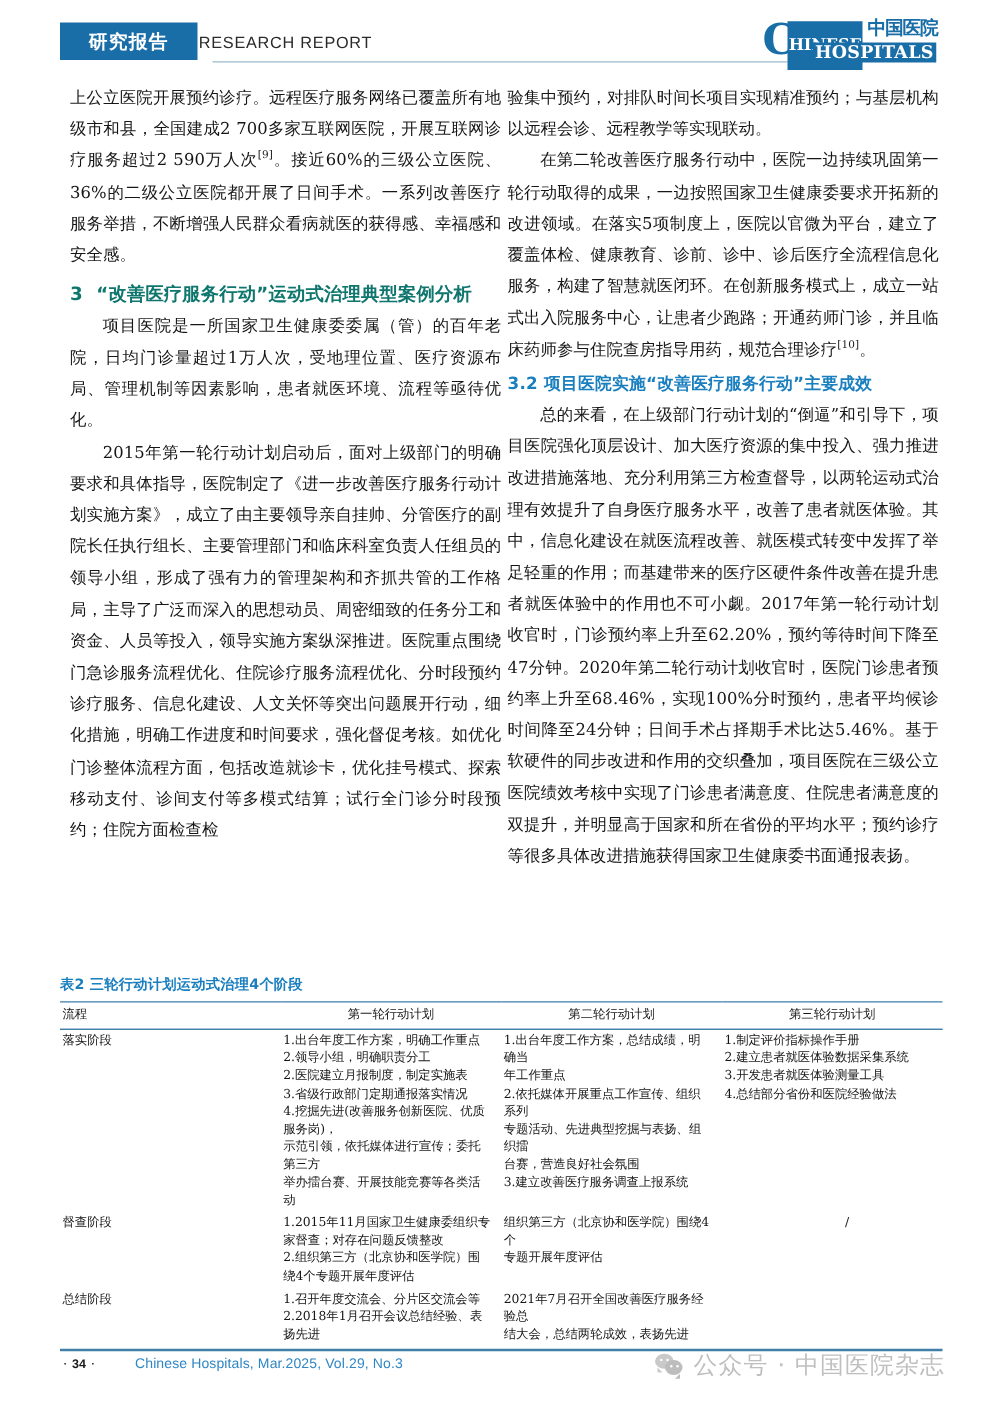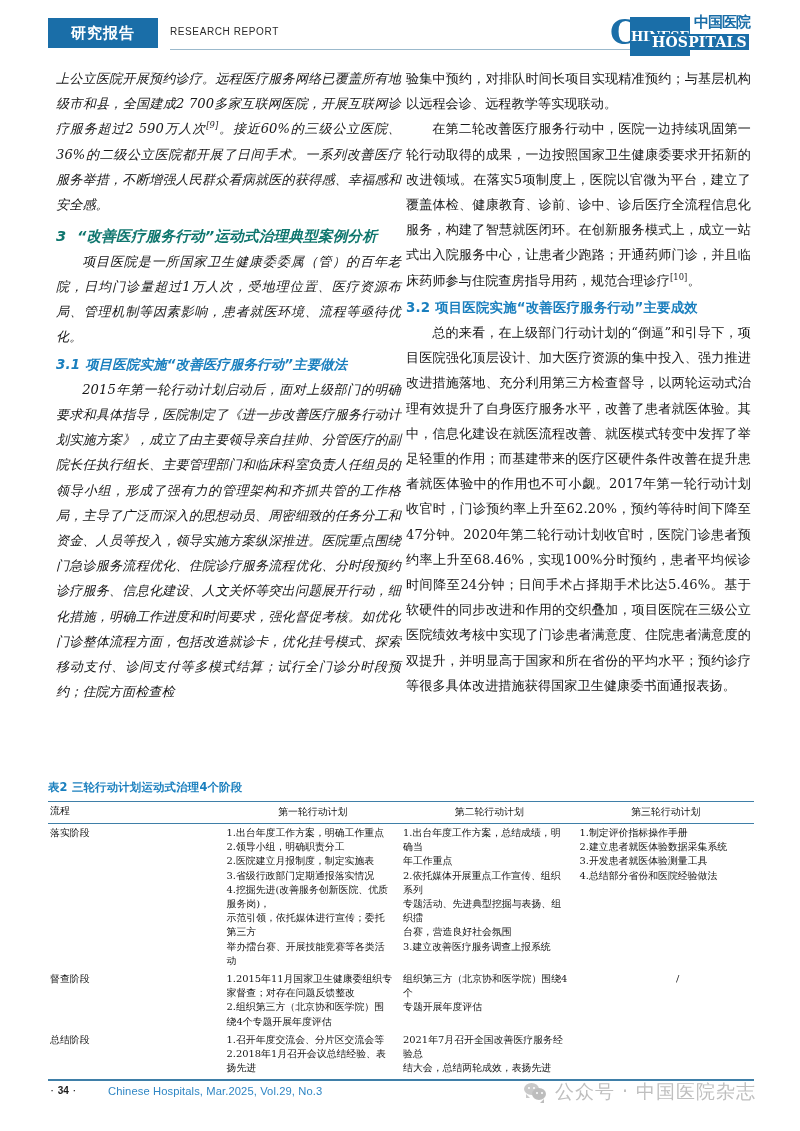--- a/index.html
+++ b/index.html
@@ -36,24 +36,24 @@
     font-size: 15px;
     font-weight: bold;
     letter-spacing: 1px;
     display: flex;
     align-items: center;
     justify-content: center;
     box-sizing: border-box;
   }
   .header-en {
     position: absolute;
-    left: 170px;
+    left: 159px;
     top: 8px;
     font-family: "Liberation Sans", sans-serif;
-    font-size: 10px;
+    font-size: 13px;
     letter-spacing: 0.6px;
     color: #2a2a2a;
   }
   .header-rule {
     position: absolute;
     left: 170px;
     top: 31px;
     width: 460px;
     height: 1px;
     background: #9bb9cc;
@@ -119,21 +119,21 @@
     left: 0;
     top: 66px;
     width: 800px;
     height: 700px;
   }
   .col {
     position: absolute;
     top: 0;
     width: 345px;
   }
-  .col-left  { left: 56px; font-style: italic; }
+  .col-left  { left: 56px; }
   .col-right { left: 406px; }
 
   p.body-text {
     margin: 0 0 0 0;
     font-family: "DejaVu Serif", serif;
     font-size: 13.1px;
     line-height: 25.2px;
     text-align: justify;
     text-justify: inter-ideograph;
     color: #161616;
@@ -323,21 +323,20 @@
 
 <div class="columns">
 
   <div class="col col-left">
     <p class="body-text"><span>上公立医院开展预约诊疗。远程医疗服务网络已覆盖所有地级市和县，全国建成2 700多家互联网医院，开展互联网诊疗服务超过2 590万人次</span><sup class="ref">[9]</sup><span>。接近60%的三级公立医院、36%的二级公立医院都开展了日间手术。一系列改善医疗服务举措，不断增强人民群众看病就医的获得感、幸福感和安全感。</span></p>
 
     <h2 class="sec-head"><span>3</span>&nbsp;&nbsp;<span>“改善医疗服务行动”运动式治理典型案例分析</span></h2>
 
     <p class="body-text indent">项目医院是一所国家卫生健康委委属（管）的百年老院，日均门诊量超过1万人次，受地理位置、医疗资源布局、管理机制等因素影响，患者就医环境、流程等亟待优化。</p>
 
-    <h3 class="sub-head">3.1  项目医院实施“改善医疗服务行动”主要做法</h3>
 
     <p class="body-text indent">2015年第一轮行动计划启动后，面对上级部门的明确要求和具体指导，医院制定了《进一步改善医疗服务行动计划实施方案》，成立了由主要领导亲自挂帅、分管医疗的副院长任执行组长、主要管理部门和临床科室负责人任组员的领导小组，形成了强有力的管理架构和齐抓共管的工作格局，主导了广泛而深入的思想动员、周密细致的任务分工和资金、人员等投入，领导实施方案纵深推进。医院重点围绕门急诊服务流程优化、住院诊疗服务流程优化、分时段预约诊疗服务、信息化建设、人文关怀等突出问题展开行动，细化措施，明确工作进度和时间要求，强化督促考核。如优化门诊整体流程方面，包括改造就诊卡，优化挂号模式、探索移动支付、诊间支付等多模式结算；试行全门诊分时段预约；住院方面检查检</p>
   </div>
 
   <div class="col col-right">
     <p class="body-text">验集中预约，对排队时间长项目实现精准预约；与基层机构以远程会诊、远程教学等实现联动。</p>
 
     <p class="body-text indent"><span>在第二轮改善医疗服务行动中，医院一边持续巩固第一轮行动取得的成果，一边按照国家卫生健康委要求开拓新的改进领域。在落实5项制度上，医院以官微为平台，建立了覆盖体检、健康教育、诊前、诊中、诊后医疗全流程信息化服务，构建了智慧就医闭环。在创新服务模式上，成立一站式出入院服务中心，让患者少跑路；开通药师门诊，并且临床药师参与住院查房指导用药，规范合理诊疗</span><sup class="ref">[10]</sup><span>。</span></p>
 
     <h3 class="sub-head">3.2  项目医院实施“改善医疗服务行动”主要成效</h3>

